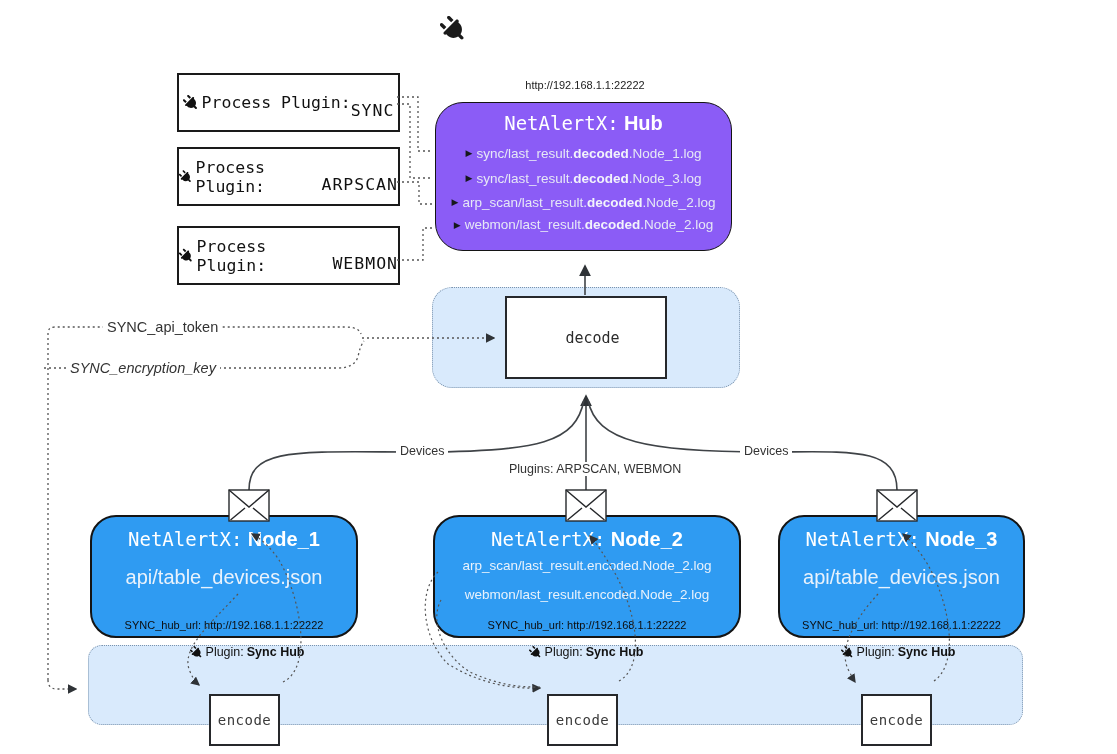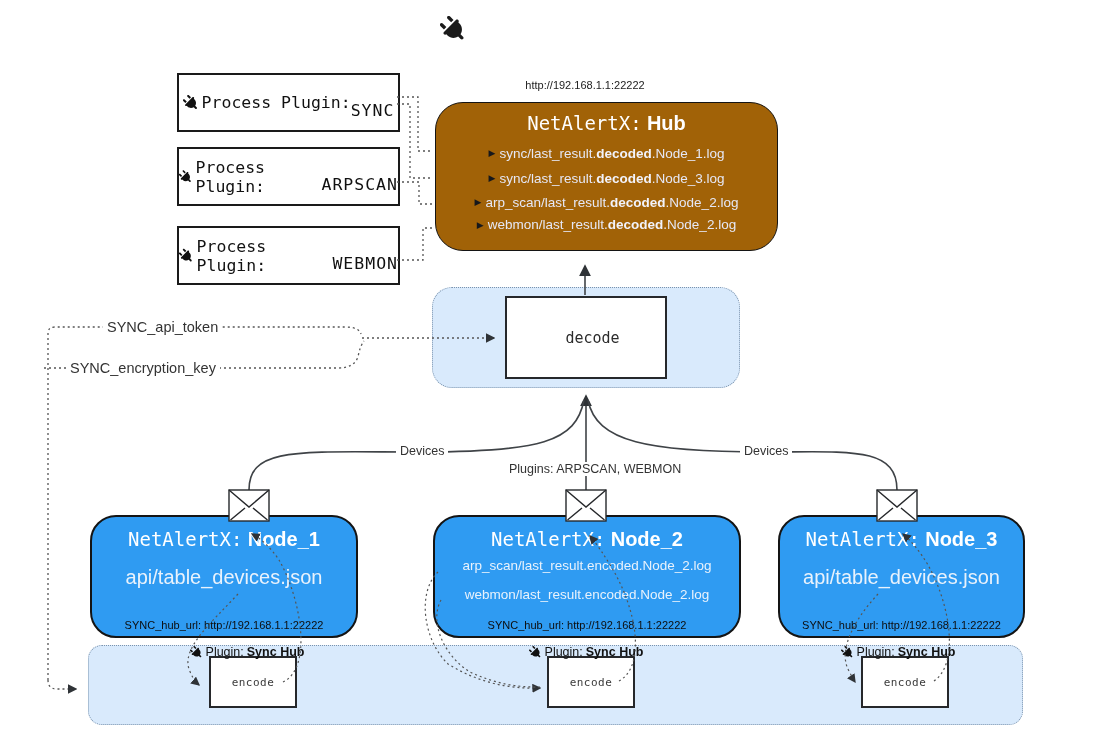--- a/index.html
+++ b/index.html
@@ -9,21 +9,21 @@
   svg.overlay{position:absolute;left:0;top:0;width:1117px;height:754px;z-index:10;pointer-events:none;}
 
   
   .title{left:440px;top:16px;display:flex;align-items:center;gap:9px;z-index:3;}
   .title .t-text{font-size:25px;color:#1a1a1a;}
   .title b{font-weight:bold;}
   .plug-ic{color:#1a1a1a;flex:0 0 auto;}
 
   
   .hub-url{left:460px;top:79px;width:250px;text-align:center;font-size:11px;color:#222;z-index:3;}
-  .hub{left:435px;top:102px;width:343px;height:149px;background:#a16207;border:1.6px solid #141414;
+  .hub{left:435px;top:102px;width:297px;height:149px;background:#8b5cf6;border:1.6px solid #141414;
        border-radius:28px;z-index:2;display:flex;flex-direction:column;align-items:center;box-sizing:border-box;padding-top:9px;}
   .hub-title{font-size:19px;color:#fff;margin-bottom:6px;white-space:nowrap;}
   .hub-title .mono{font-family:"DejaVu Sans Mono",monospace;}
   .hub-title b{font-family:"Liberation Sans",sans-serif;font-weight:bold;font-size:20px;}
   .hub-row{display:flex;align-items:center;font-size:13.5px;color:#e6e8f6;line-height:25px;white-space:nowrap;}
   .hub-row .tri{font-size:9px;color:#16181c;margin-right:4px;}
   .hub-row b{font-weight:bold;color:#f2f3fb;}
 
   
   .pbox{left:177px;width:223px;height:59px;background:#fff;border:2px solid #1a1a1a;z-index:2;
@@ -54,21 +54,21 @@
   .nfile{font-size:13.5px;color:#e9f2fc;line-height:28px;white-space:nowrap;}
   .node-1 .nfile,.node-3 .nfile{margin-top:12px;font-size:20px;}
   .node-2 .nfile{line-height:28px;margin-top:1px;}
   .nurl{position:absolute;bottom:5px;left:0;right:0;text-align:center;font-size:11px;color:#0d0d0d;}
 
   
   .bar{left:88px;top:645px;width:935px;height:80px;border-radius:14px;}
   .enc-label{top:645px;width:160px;display:flex;align-items:center;justify-content:center;gap:3px;
              font-size:12.5px;color:#111;z-index:3;white-space:nowrap;}
   .enc-label b{font-weight:bold;}
-  .enc-box{top:656px;width:88px;height:52px;font-size:11px;color:#3a3a3a;letter-spacing:0.5px;}
+  .enc-box{top:694px;width:71px;height:52px;font-size:14px;color:#3a3a3a;letter-spacing:0.5px;}
 </style>
 </head>
 <body>
 
 <div class="canvas">
 
   <svg class="overlay">
     <defs>
       <marker id="arr" viewBox="0 0 10 10" refX="8.5" refY="5" markerWidth="7.5" markerHeight="7.5" orient="auto-start-reverse">
         <path d="M0,0 L10,5 L0,10 z" fill="#2f3337"></path>
@@ -190,21 +190,21 @@
     <div class="r1">
         <svg width="16" height="16">
           <use href="#plug"></use>
         </svg>
         <span>Process Plugin:</span>
       </div>
     <div class="r2">WEBMON</div>
   </div>
 
   <div class="abs tok" style="left:103px;top:319px;">SYNC_api_token</div>
-  <div class="abs tok" style="left:66px;top:360px;">SYNC_encryption_key</div>
+  <div class="abs tok" style="left:66px;top:360px;font-style:italic;">SYNC_encryption_key</div>
 
   <div class="abs soft decode-wrap"></div>
   <div class="abs iobox decode-box">decode</div>
 
   <div class="abs elabel" style="left:396px;top:444px;">Devices</div>
   <div class="abs elabel" style="left:740px;top:444px;">Devices</div>
   <div class="abs elabel" style="left:505px;top:462px;">Plugins: ARPSCAN, WEBMON</div>
 
   <div class="abs node node-1" style="left:90px;width:268px;">
     <div class="node-title">

